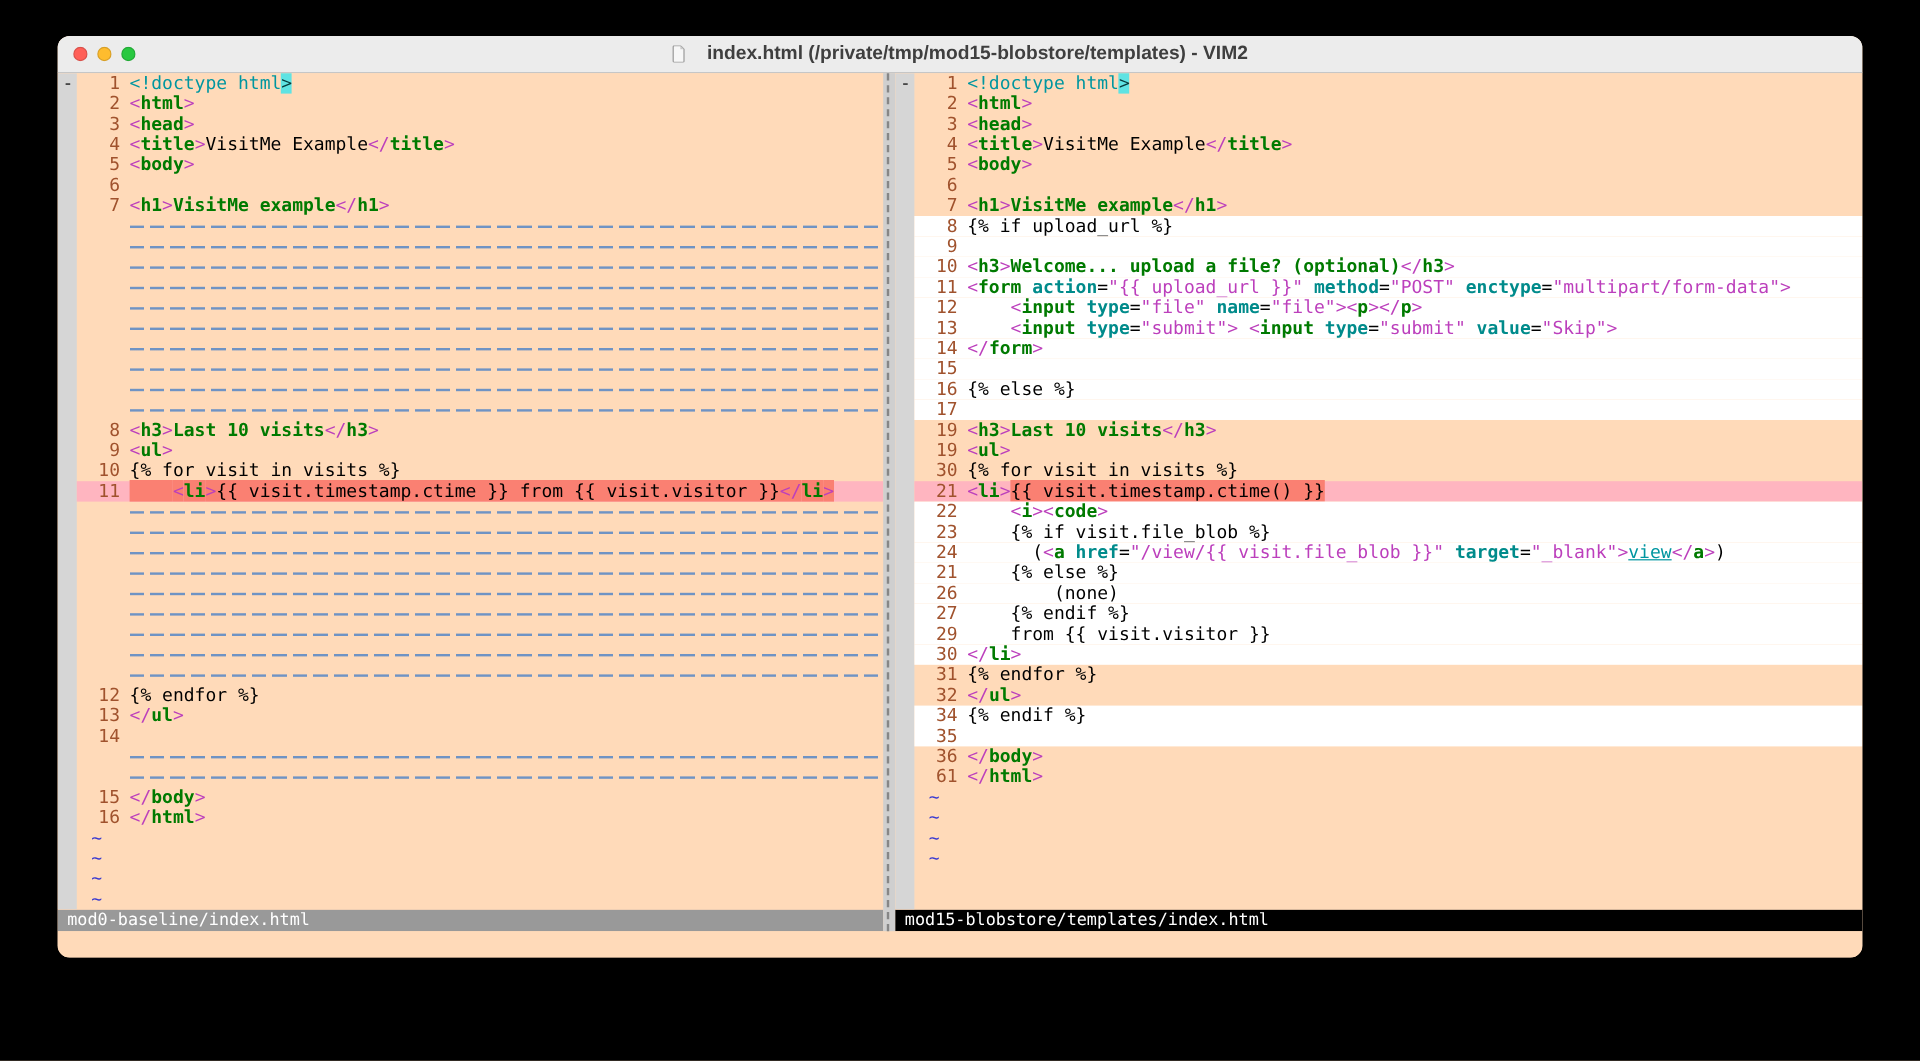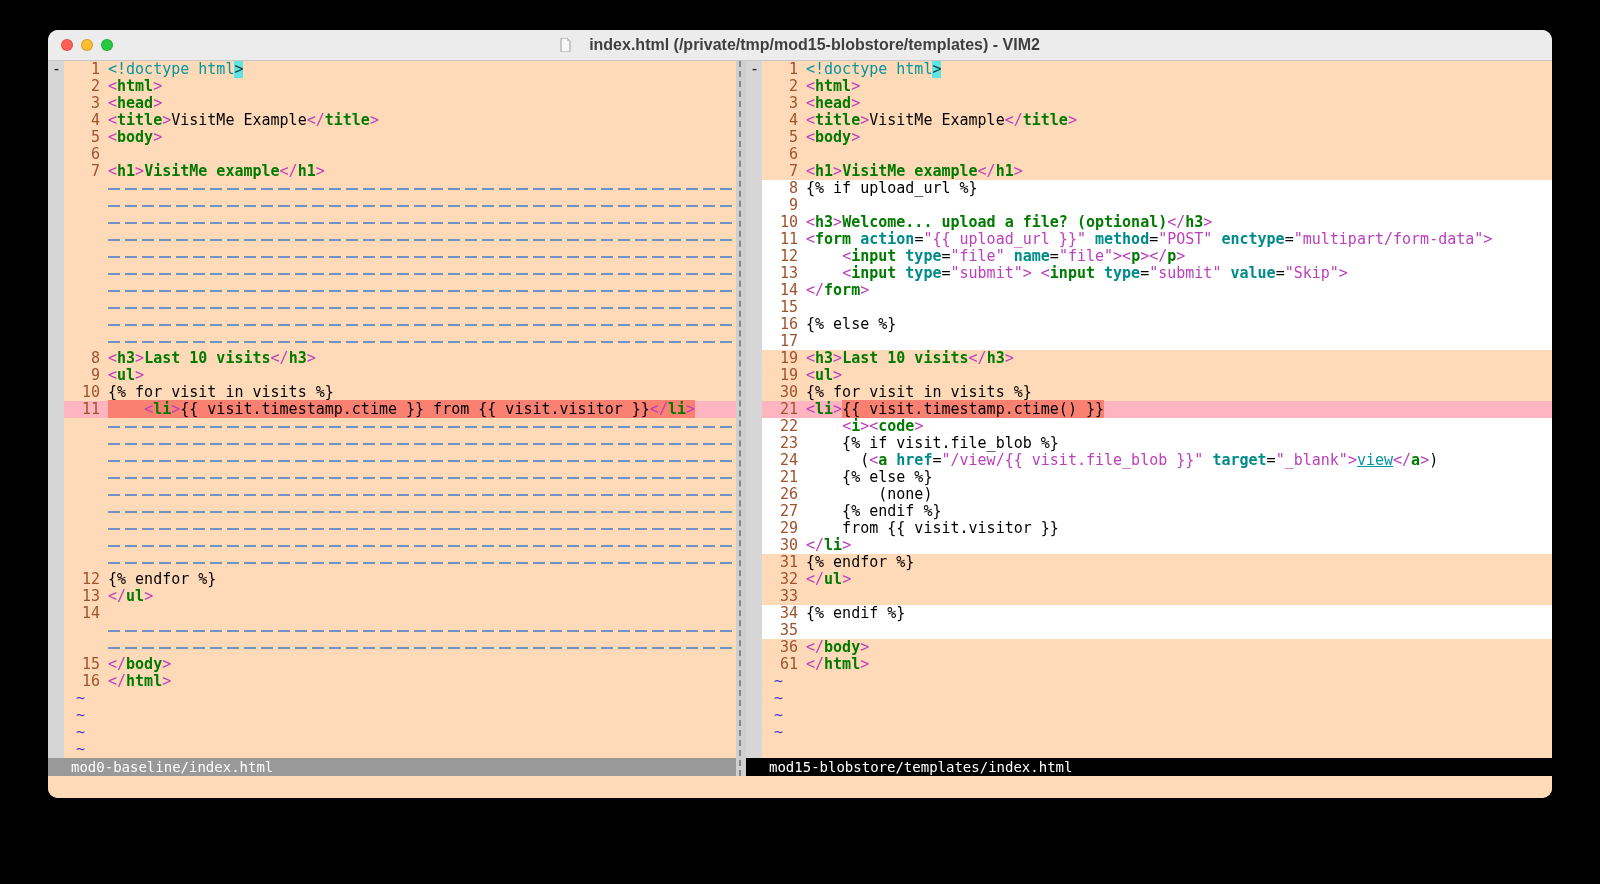--- a/index.html
+++ b/index.html
@@ -60,21 +60,21 @@
   .tk-head{ color: var(--heading, #007a00); font-weight: bold; }
   .tk-link{ color: var(--link, #0096a0); text-decoration: underline; }
   .tk-dt  { background: var(--diff-text-bg, #fa8072); }
 
   .dash-line {
     flex: 1 1 auto; height: 2px; margin-right: 3px;
     background: repeating-linear-gradient(to right, var(--filler-dash, #6f93c4) 0 12px, transparent 12px 17px);
   }
   .tilde { color: var(--tilde, #3b3bd0); padding-left: 6px; }
 
-  .status { flex: 0 0 18px; line-height: 18px; font-size: 14px; padding-left: 23px; white-space: pre; overflow: hidden; }
+  .status { flex: 0 0 18px; line-height: 18px; font-size: 14px; padding-left: 8px; white-space: pre; overflow: hidden; }
   .status-left  { background: var(--status-inactive-bg, #999); color: var(--status-inactive-text, #fff); }
   .status-right { background: var(--status-active-bg, #000); color: var(--status-active-text, #fff); font-weight: normal; }
   .cmdline { flex: 0 0 22px; background: var(--editor-bg, #ffdab9); }
 </style>
 </head>
 <body style="background: rgb(0, 0, 0);">
 
 <div class="window">
   <div class="titlebar">
     <div class="lights">
@@ -173,21 +173,20 @@
           <div class="row bg-add code"><span class="num">22</span><span class="code"><span class="tk-t">    </span><span class="tk-br">&lt;</span><span class="tk-tag">i</span><span class="tk-br">&gt;&lt;</span><span class="tk-tag">code</span><span class="tk-br">&gt;</span></span></div>
           <div class="row bg-add code"><span class="num">23</span><span class="code"><span class="tk-t">    {% if visit.file_blob %}</span></span></div>
           <div class="row bg-add code"><span class="num">24</span><span class="code"><span class="tk-t">      (</span><span class="tk-br">&lt;</span><span class="tk-tag">a</span><span class="tk-t"> </span><span class="tk-attr">href</span><span class="tk-t">=</span><span class="tk-val">"/view/{{ visit.file_blob }}"</span><span class="tk-t"> </span><span class="tk-attr">target</span><span class="tk-t">=</span><span class="tk-val">"_blank"</span><span class="tk-br">&gt;</span><span class="tk-link">view</span><span class="tk-br">&lt;/</span><span class="tk-tag">a</span><span class="tk-br">&gt;</span><span class="tk-t">)</span></span></div>
           <div class="row bg-add code"><span class="num">21</span><span class="code"><span class="tk-t">    {% else %}</span></span></div>
           <div class="row bg-add code"><span class="num">26</span><span class="code"><span class="tk-t">        (none)</span></span></div>
           <div class="row bg-add code"><span class="num">27</span><span class="code"><span class="tk-t">    {% endif %}</span></span></div>
           <div class="row bg-add code"><span class="num">29</span><span class="code"><span class="tk-t">    from {{ visit.visitor }}</span></span></div>
           <div class="row bg-add code"><span class="num">30</span><span class="code"><span class="tk-br">&lt;/</span><span class="tk-tag">li</span><span class="tk-br">&gt;</span></span></div>
           <div class="row bg-norm code"><span class="num">31</span><span class="code"><span class="tk-t">{% endfor %}</span></span></div>
           <div class="row bg-norm code"><span class="num">32</span><span class="code"><span class="tk-br">&lt;/</span><span class="tk-tag">ul</span><span class="tk-br">&gt;</span></span></div>
-          <div class="row bg-norm code"><span class="num">33</span><span class="code"></span></div>
           <div class="row bg-add code"><span class="num">34</span><span class="code"><span class="tk-t">{% endif %}</span></span></div>
           <div class="row bg-add code"><span class="num">35</span><span class="code"></span></div>
           <div class="row bg-norm code"><span class="num">36</span><span class="code"><span class="tk-br">&lt;/</span><span class="tk-tag">body</span><span class="tk-br">&gt;</span></span></div>
           <div class="row bg-norm code"><span class="num">61</span><span class="code"><span class="tk-br">&lt;/</span><span class="tk-tag">html</span><span class="tk-br">&gt;</span></span></div>
           <div class="row bg-norm tilde"><span class="tilde">~</span></div>
           <div class="row bg-norm tilde"><span class="tilde">~</span></div>
           <div class="row bg-norm tilde"><span class="tilde">~</span></div>
           <div class="row bg-norm tilde"><span class="tilde">~</span></div>
         </div>
       <div class="status status-right">mod15-blobstore/templates/index.html</div>

